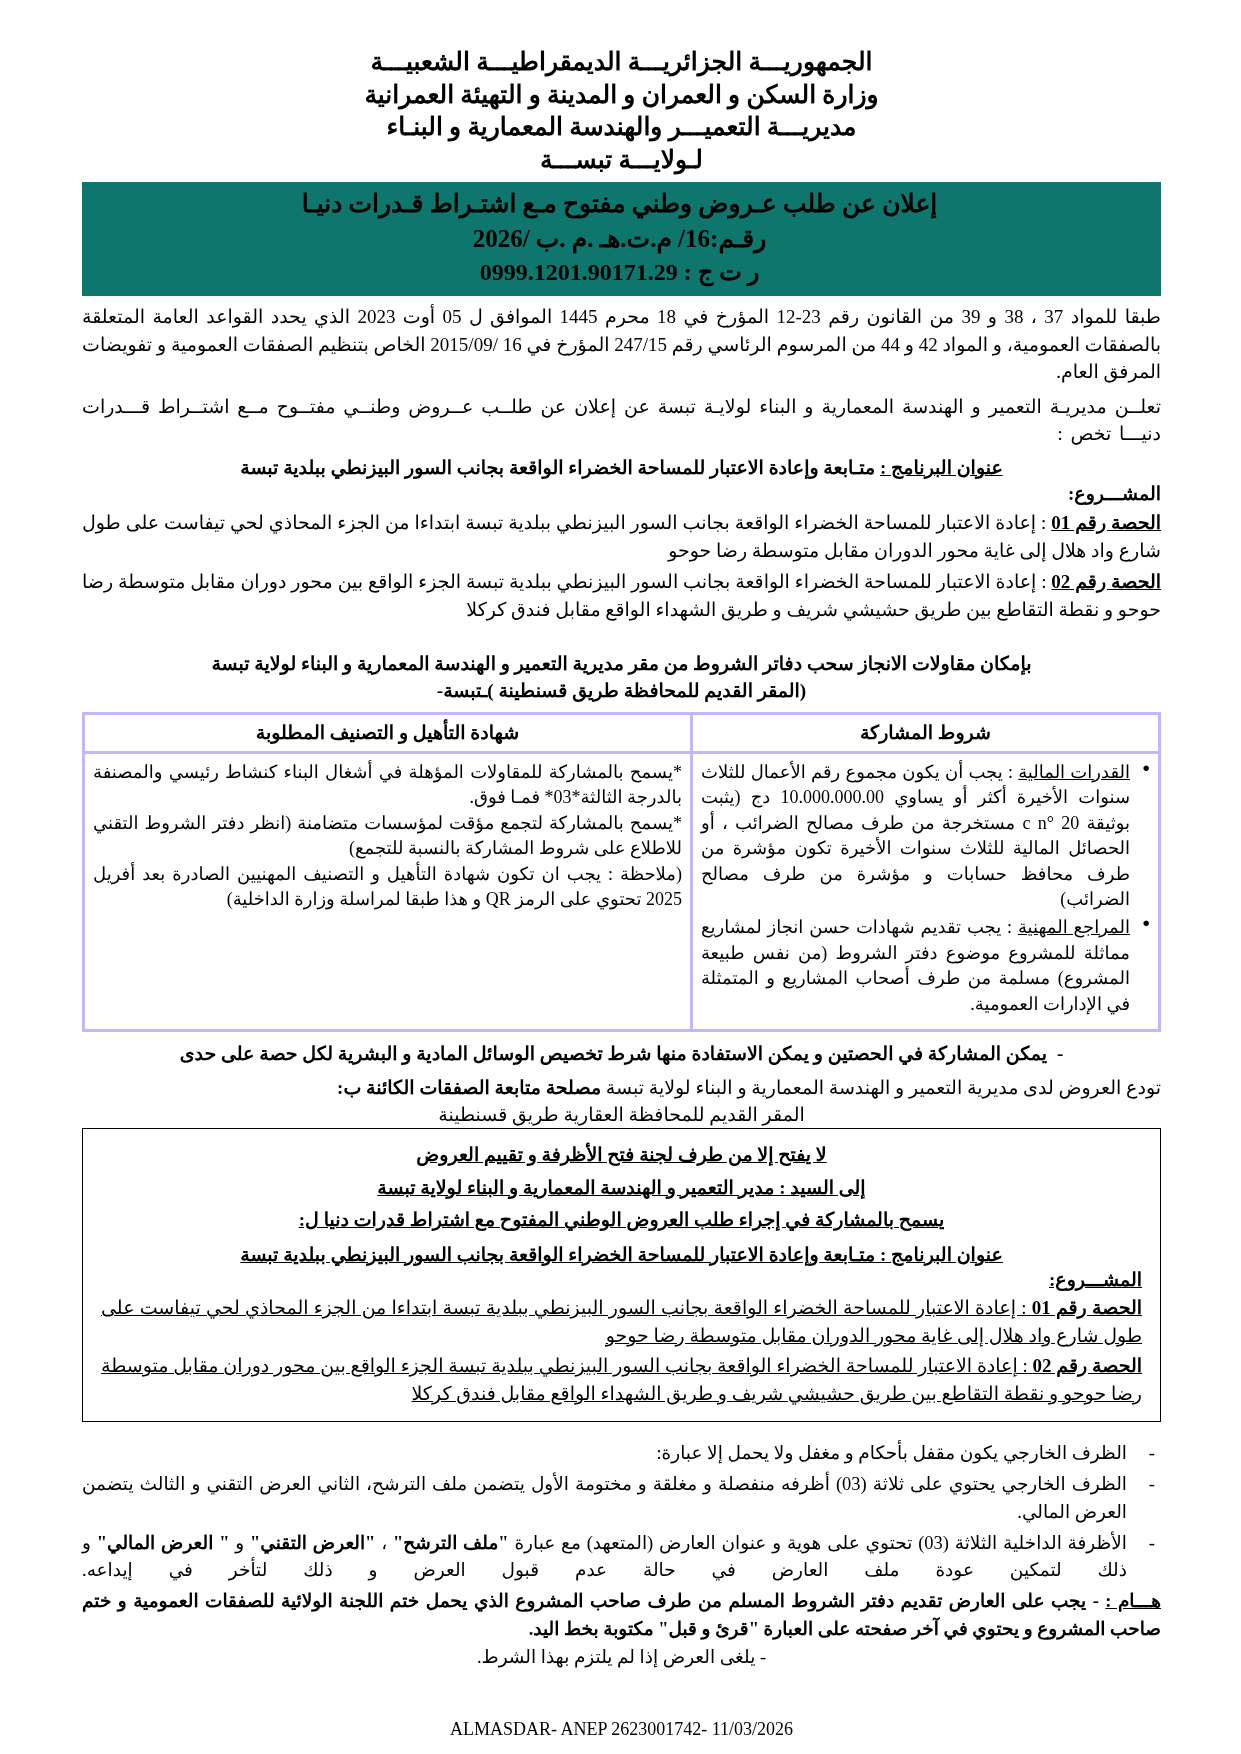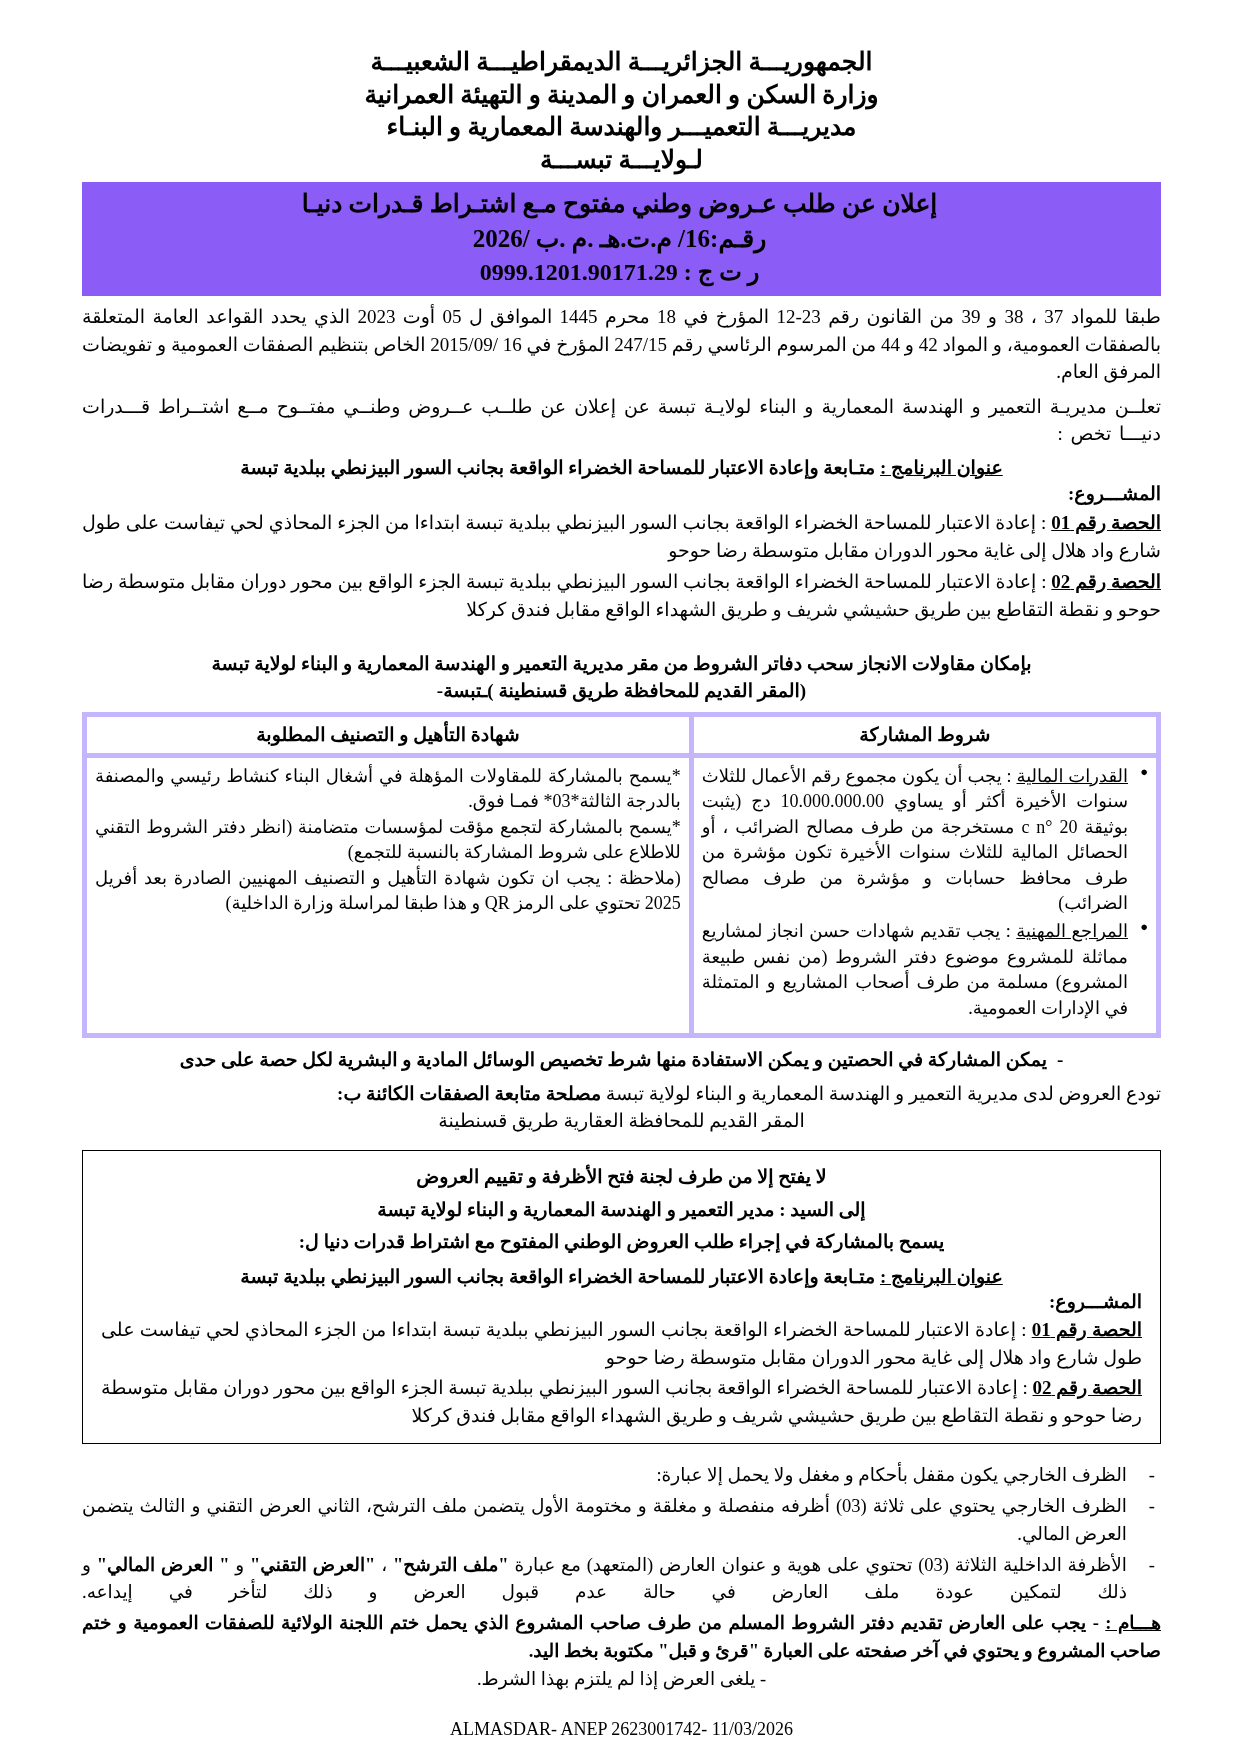--- a/index.html
+++ b/index.html
@@ -28,21 +28,21 @@
     text-align: center;
     font-weight: bold;
     font-size: 25px;
     line-height: 1.30;
     letter-spacing: 0px;
   }
   .letterhead div { white-space: pre; }
 
   
   .title-band {
-    background: #8b5cf6;
+    background: #0f766e;
     text-align: center;
     font-weight: bold;
     padding: 5px 8px 7px 4px;
     margin-top: 6px;
     line-height: 1.38;
   }
   .title-band .t1 { font-size: 25px; }
   .title-band .t2 { font-size: 25px; }
   .title-band .t3 { font-size: 24px; }
 
@@ -95,21 +95,21 @@
   .withdraw .sub { font-size: 19px; }
 
   
   table.cond {
     width: 100%;
     border-collapse: collapse;
     margin-top: 7px;
     table-layout: fixed;
   }
   table.cond th, table.cond td {
-    border: 5px solid #c4b5fd;
+    border: 3px solid #c4b5fd;
     vertical-align: top;
   }
   table.cond th {
     text-align: center;
     font-size: 19px;
     font-weight: bold;
     padding: 6px 4px 7px 4px;
     border-bottom: 2px solid #7a7a7a;
   }
   table.cond td {
@@ -159,22 +159,23 @@
   }
   .deposit-addr {
     font-size: 19px;
     text-align: center;
     margin-top: 2px;
   }
 
   
   .box {
     border: 1px solid #000;
-    margin-top: 18px;
+    margin-top: 2px;
     padding: 12px 18px 14px 18px;
+    text-decoration: underline;
   }
   .box .bline {
     font-size: 19px;
     font-weight: bold;
     text-align: center;
     line-height: 1.5;
     margin-bottom: 4px;
   }
   .box .blot {
     font-size: 19px;

